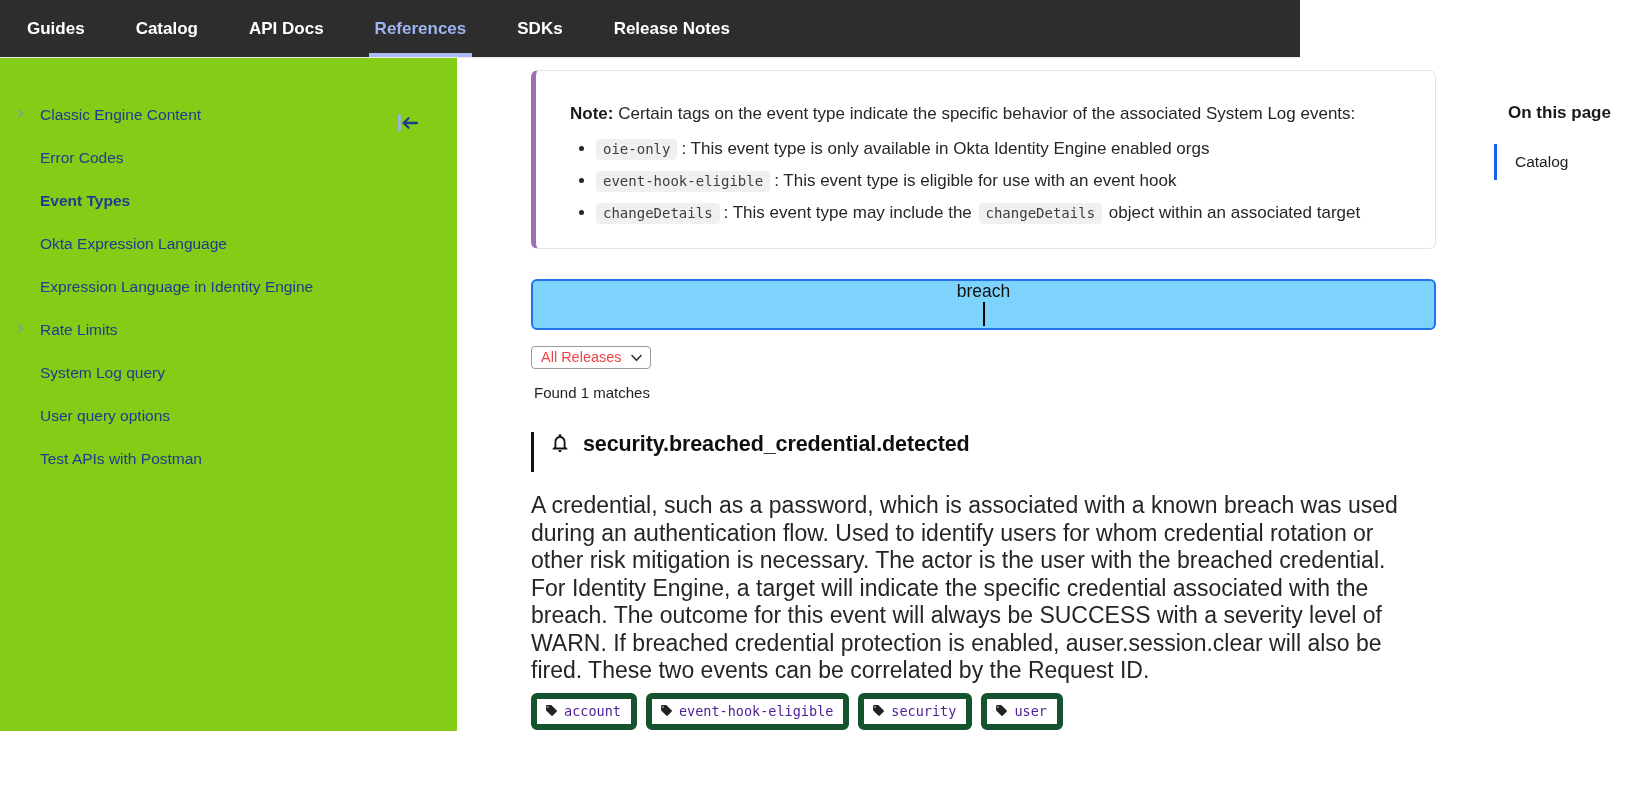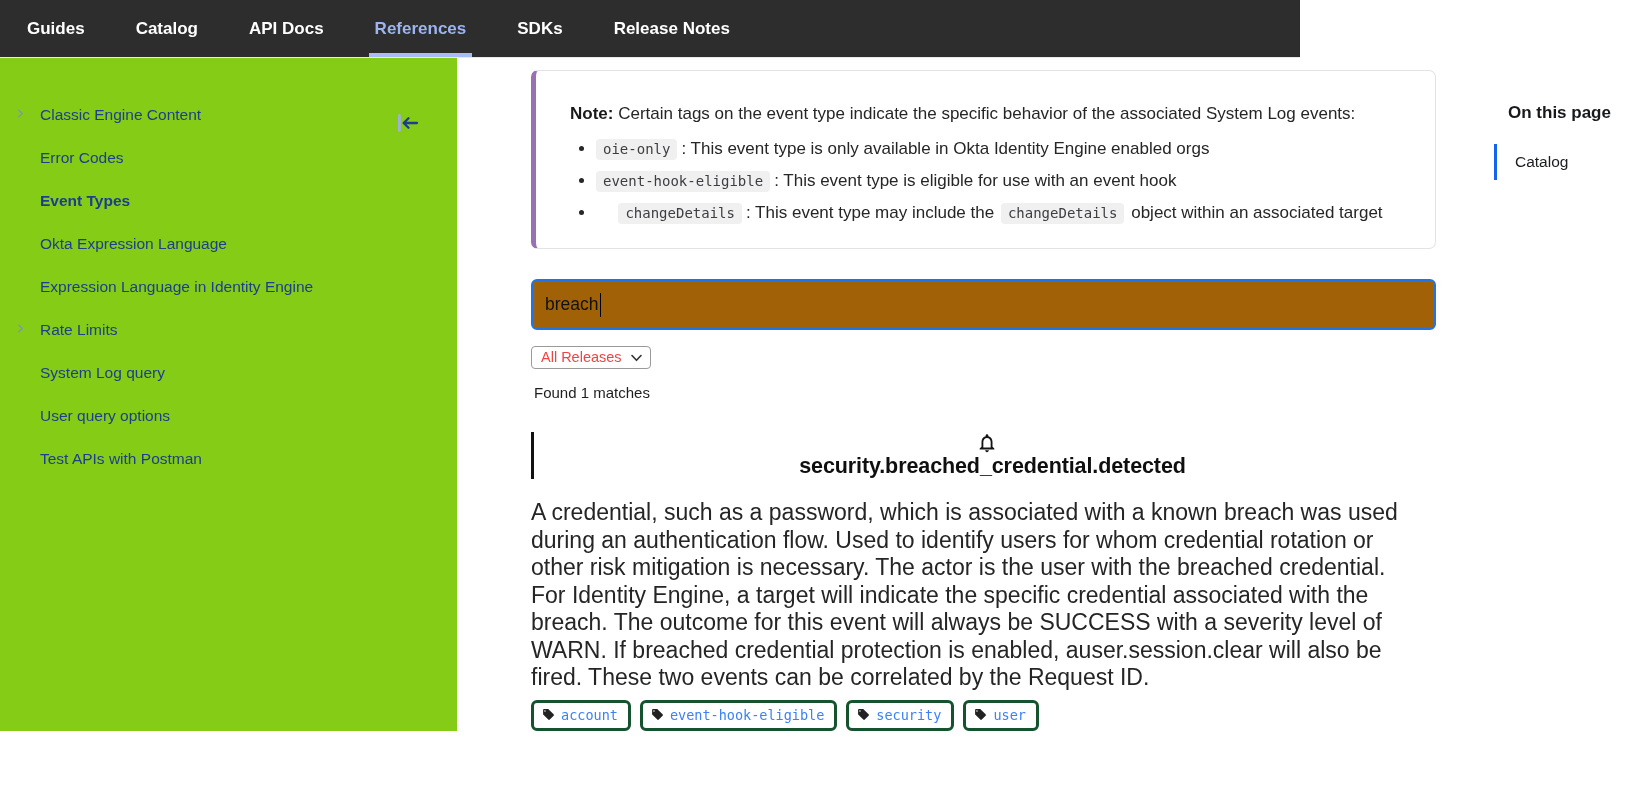--- a/index.html
+++ b/index.html
@@ -90,43 +90,44 @@
   .note-text strong { font-weight: 700; color: #1a1a1a; }
   .note-bullets {
     list-style: disc;
     margin-top: 12px;
     padding-left: 26px;
   }
   .note-bullets li {
     font-size: 17px; line-height: 18px; color: #262626;
     margin-bottom: 14px;
   }
-  .note-bullets li:last-child { margin-bottom: 0; text-align: center; }
+  .note-bullets li:last-child { margin-bottom: 0; }
   .code-chip {
     font-family: "DejaVu Sans Mono", monospace;
     font-size: 14px;
     background: #f0f0f1;
     color: #3d3d42;
     padding: 2px 7px 3px 7px;
     border-radius: 4px;
     margin: 0 4px 0 0;
     white-space: nowrap;
   }
   .code-chip.inline { margin: 0 2px; }
 
   .searchbox {
     margin-top: 30px;
     width: 905px; height: 51px;
     border: 2px solid #2173e8;
     border-radius: 6px;
-    background: #a16207;
+    background: #7dd3fc;
     display: flex; align-items: center;
     padding: 0 12px;
     font-size: 17.5px; color: #111111;
     cursor: text;
+    flex-direction: column;
   }
   .caret {
     display: inline-block;
     width: 1.5px; height: 24px;
     background: #000000;
     margin-left: 1px;
   }
 
   .select-wrap {
     margin-top: 16px;
@@ -145,48 +146,47 @@
   }
 
   .found {
     margin-top: 15px;
     padding-left: 3px;
     font-size: 15px; color: #1e1e1e;
   }
 
   .event-heading {
     margin-top: 31px;
-    display: flex; align-items: center;
+    display: flex; align-items: flex-start;
     border-left: 3.5px solid #111111;
     padding-left: 15px;
     min-height: 40px;
-    flex-direction: column;
   }
   .bell-icon { margin-right: 12px; flex: 0 0 auto; }
   .event-title {
     font-size: 21.5px; font-weight: 700; color: #0f0f0f;
     letter-spacing: -0.1px;
   }
 
   .description {
     margin-top: 20px;
     font-size: 23px; line-height: 27.5px;
     color: #252525;
     max-width: 880px;
   }
 
   .tags { margin-top: 8px; display: flex; gap: 9px; }
   .tag {
     display: inline-flex; align-items: center; gap: 6px;
-    border: 3px solid #14532d;
+    border: 6px solid #14532d;
     border-radius: 6px;
     background: #ffffff;
     padding: 4px 10px 5px 8px;
     font-family: "DejaVu Sans Mono", monospace;
-    font-size: 13.5px; color: #3b82f6;
+    font-size: 13.5px; color: #4c1d95;
     white-space: nowrap;
   }
   .tag svg { flex: 0 0 auto; }
 
   
   .toc {
     position: absolute; left: 1494px; top: 103px;
     width: 150px;
   }
   .toc-title {

